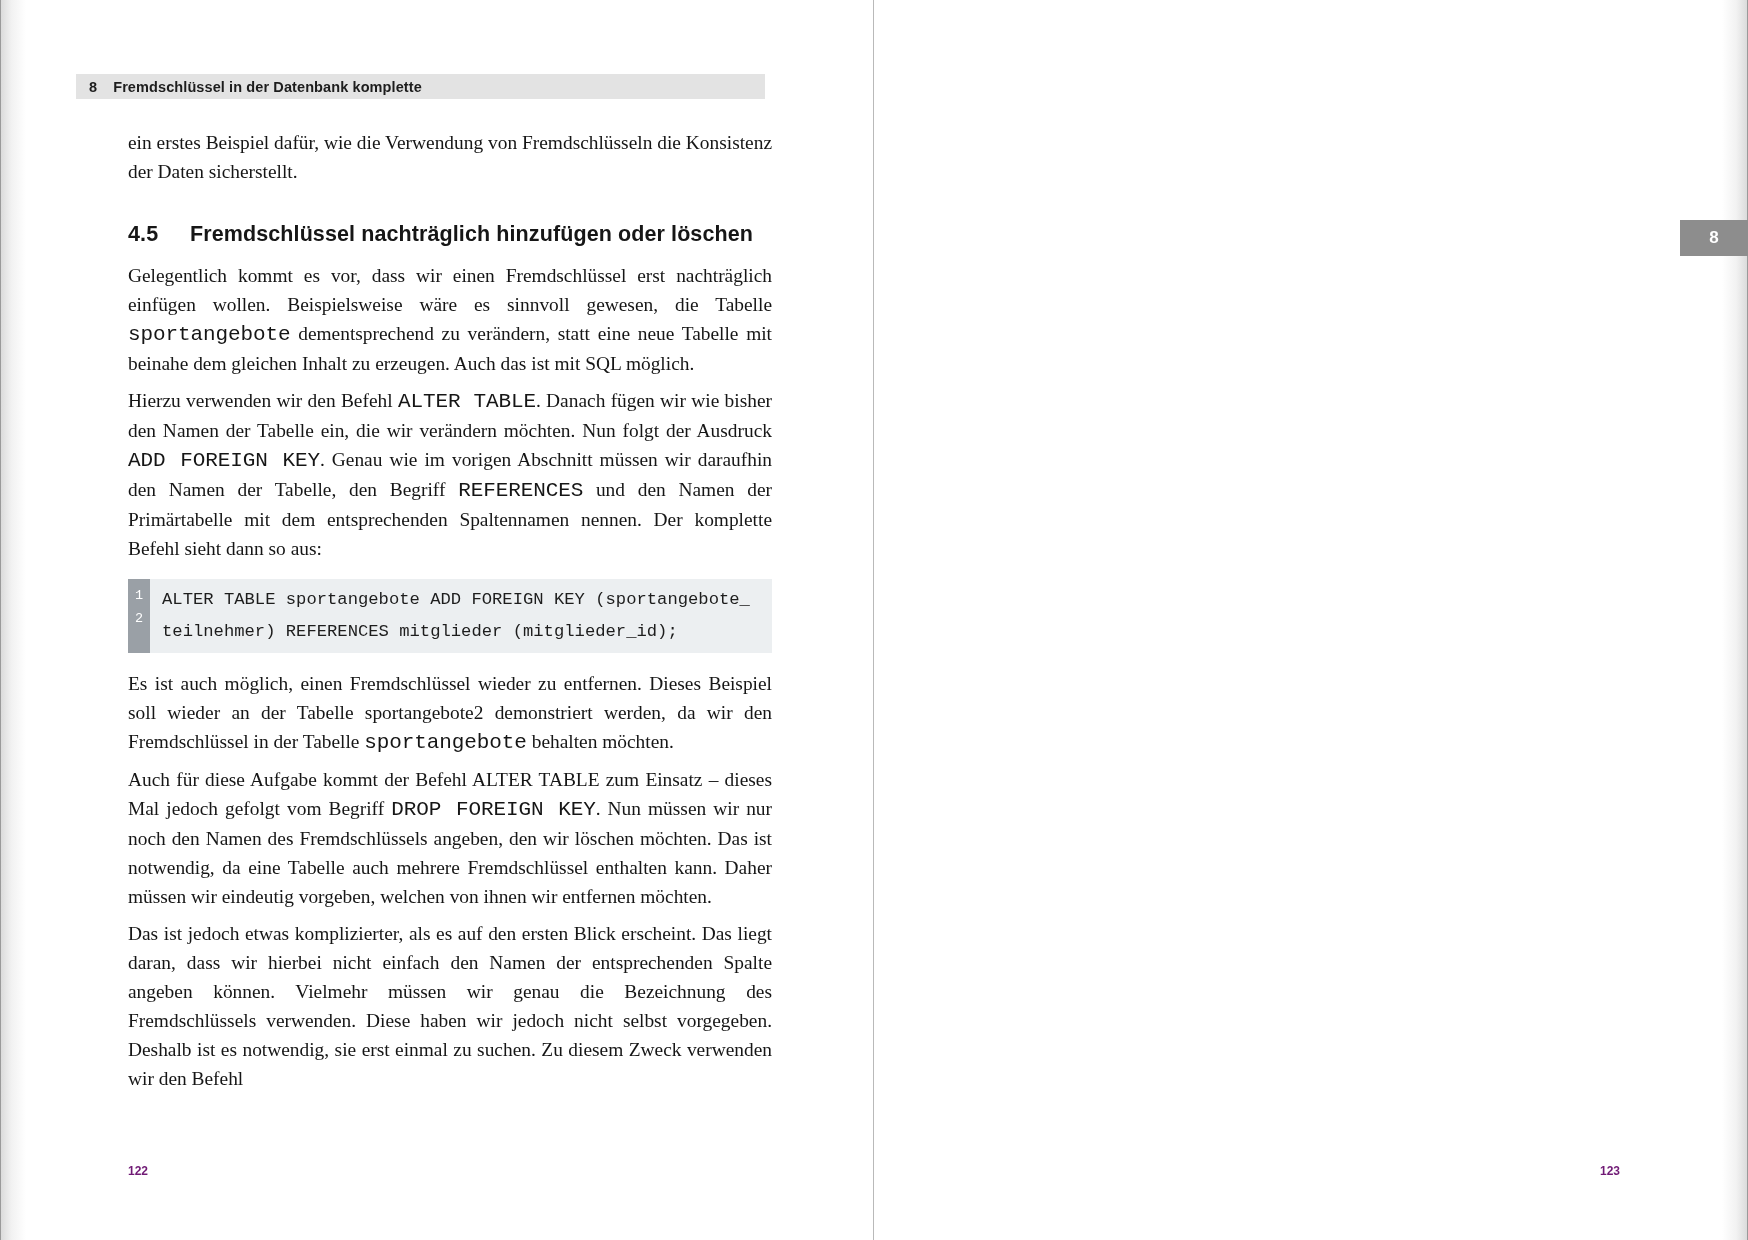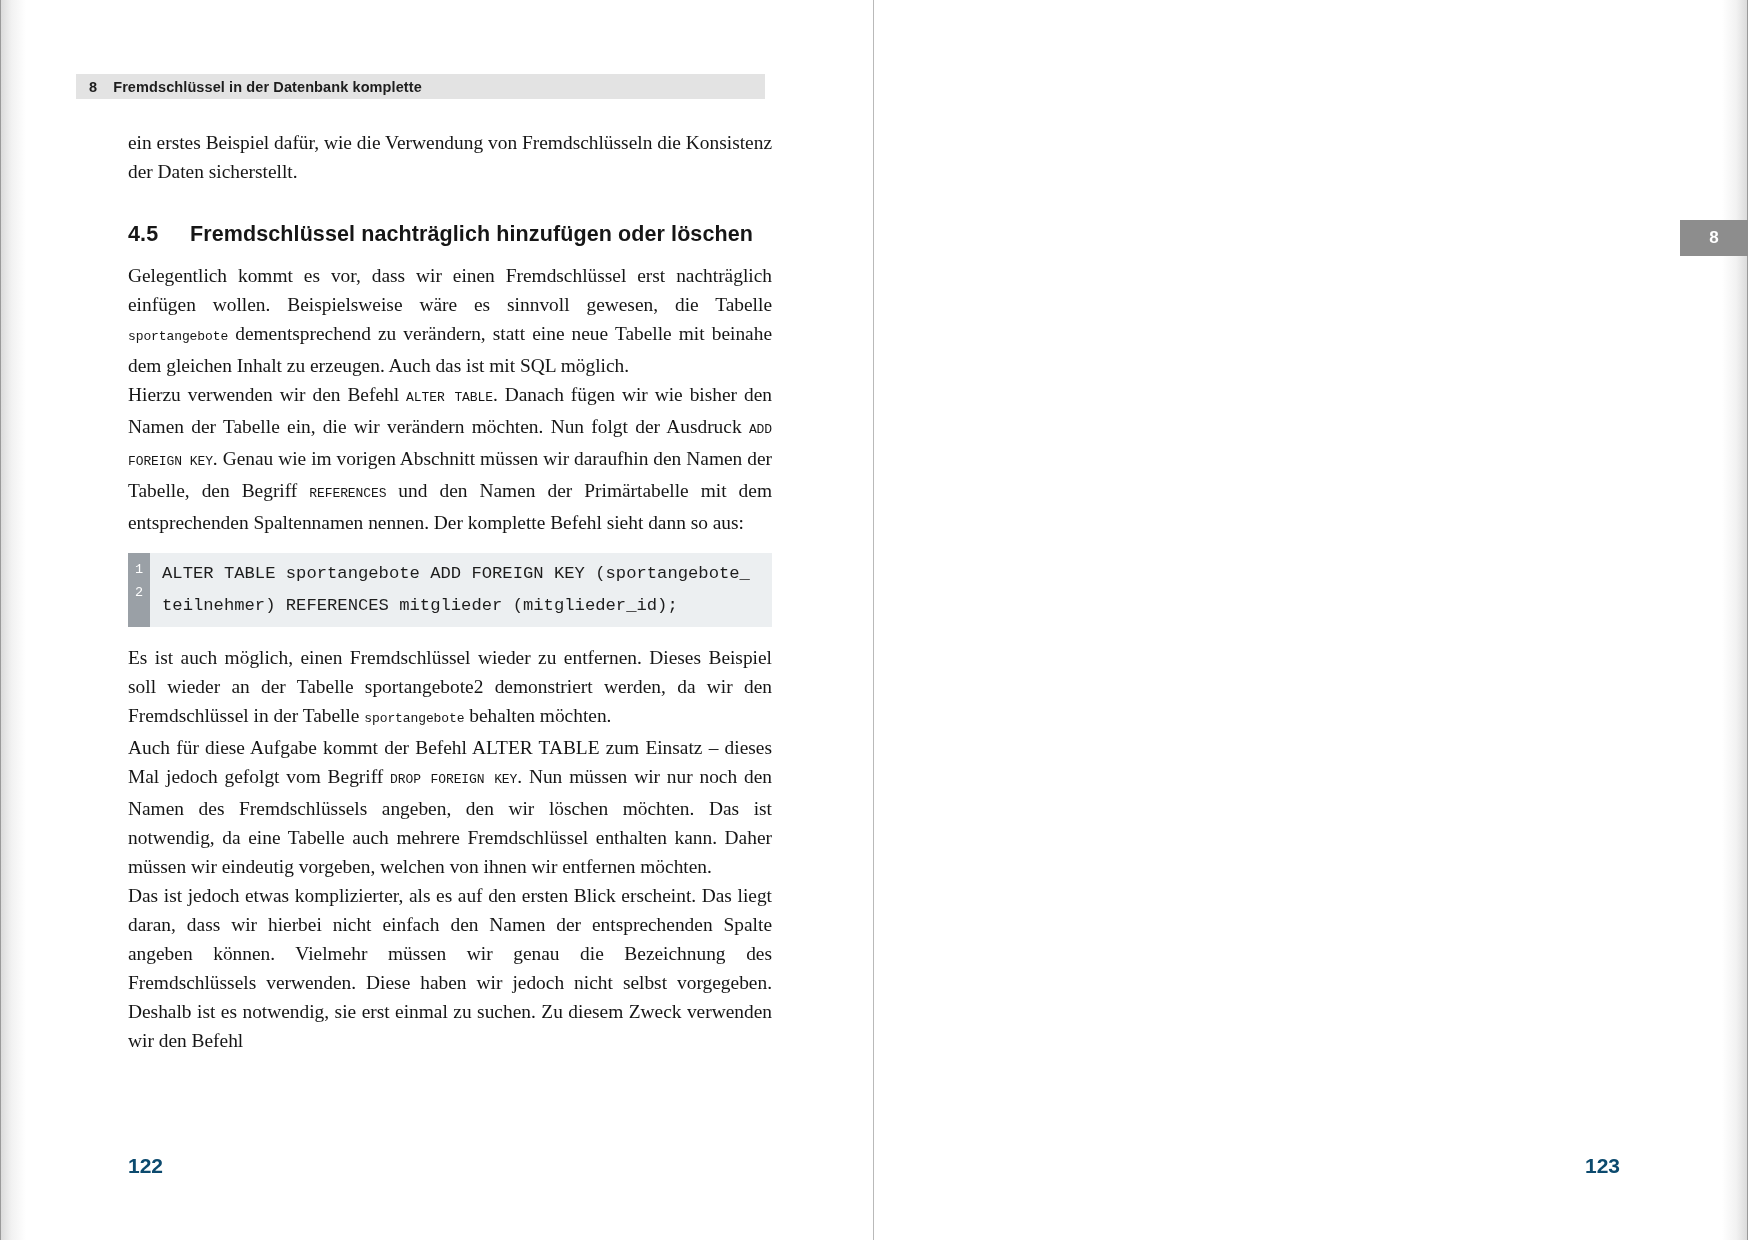--- a/index.html
+++ b/index.html
@@ -98,37 +98,37 @@
   .col-left { left: 128px; top: 128px; }
 
   p.body {
     margin: 0 0 0 0;
     font-size: 19.4px;
     line-height: 29px;
     text-align: justify;
     text-justify: inter-word;
     hyphens: manual;
   }
-  p.body + p.body { margin-top: 0; }
+  p.body + p.body { margin-top: 8px; }
 
   h2.section {
     font-family: "Liberation Sans", sans-serif;
     font-size: 21.5px;
     font-weight: bold;
     margin: 36px 0 14px 0;
     letter-spacing: 0.1px;
   }
   h2.section .snum {
     display: inline-block;
     width: 62px;
   }
 
   code, .mono {
     font-family: "Liberation Mono", monospace;
-    font-size: 13px;
+    font-size: 21px;
     letter-spacing: -0.1px;
   }
 
   
   .listing {
     margin: 16px 0 16px 0;
     background: #eceff1;
     display: flex;
     align-items: stretch;
     border: 0;
@@ -152,23 +152,23 @@
     line-height: 32px;
     color: #1d1d1d;
     white-space: pre;
   }
 
   
   .folio {
     position: absolute;
     bottom: 62px;
     font-family: "Liberation Sans", sans-serif;
-    font-size: 21px;
-    font-weight: bold;
-    color: #0c4a6e;
+    font-size: 12px;
+    font-weight: bold;
+    color: #701a75;
   }
   .folio-left { left: 128px; }
   .folio-right { right: 128px; text-align: right; }
 
   
   .thumb-tab {
     position: absolute;
     right: 0;
     top: 220px;
     width: 68px;

